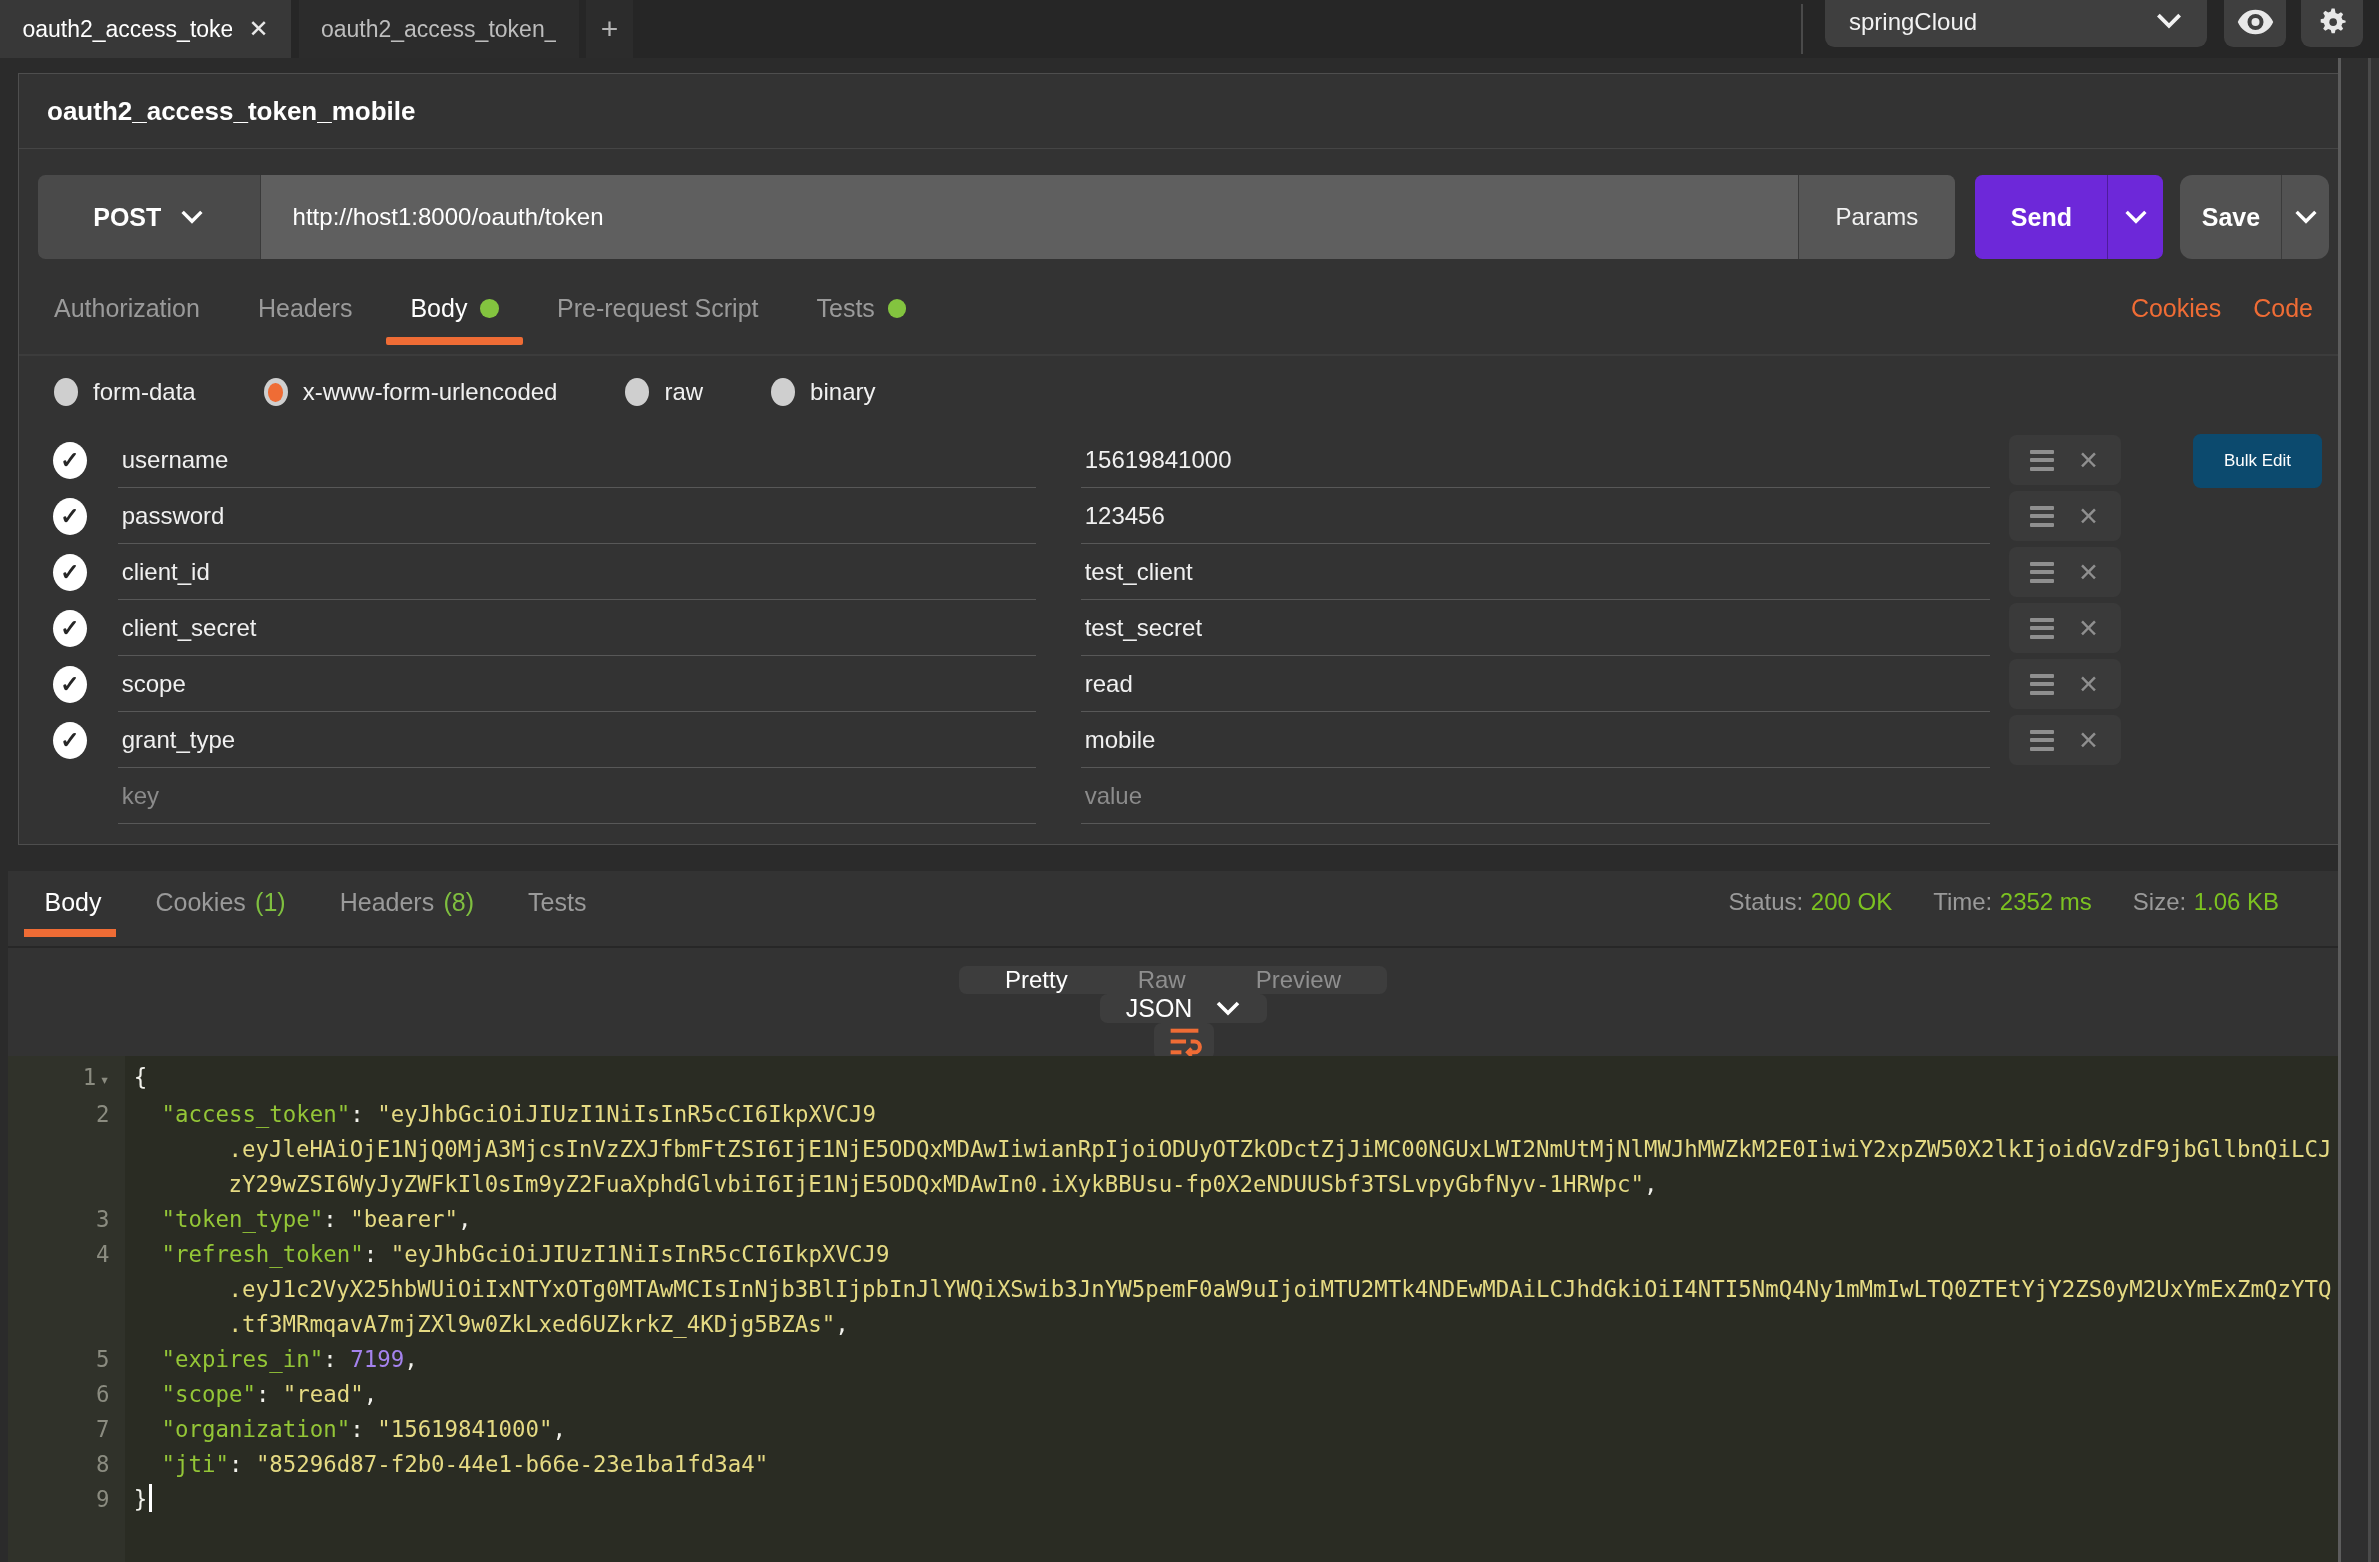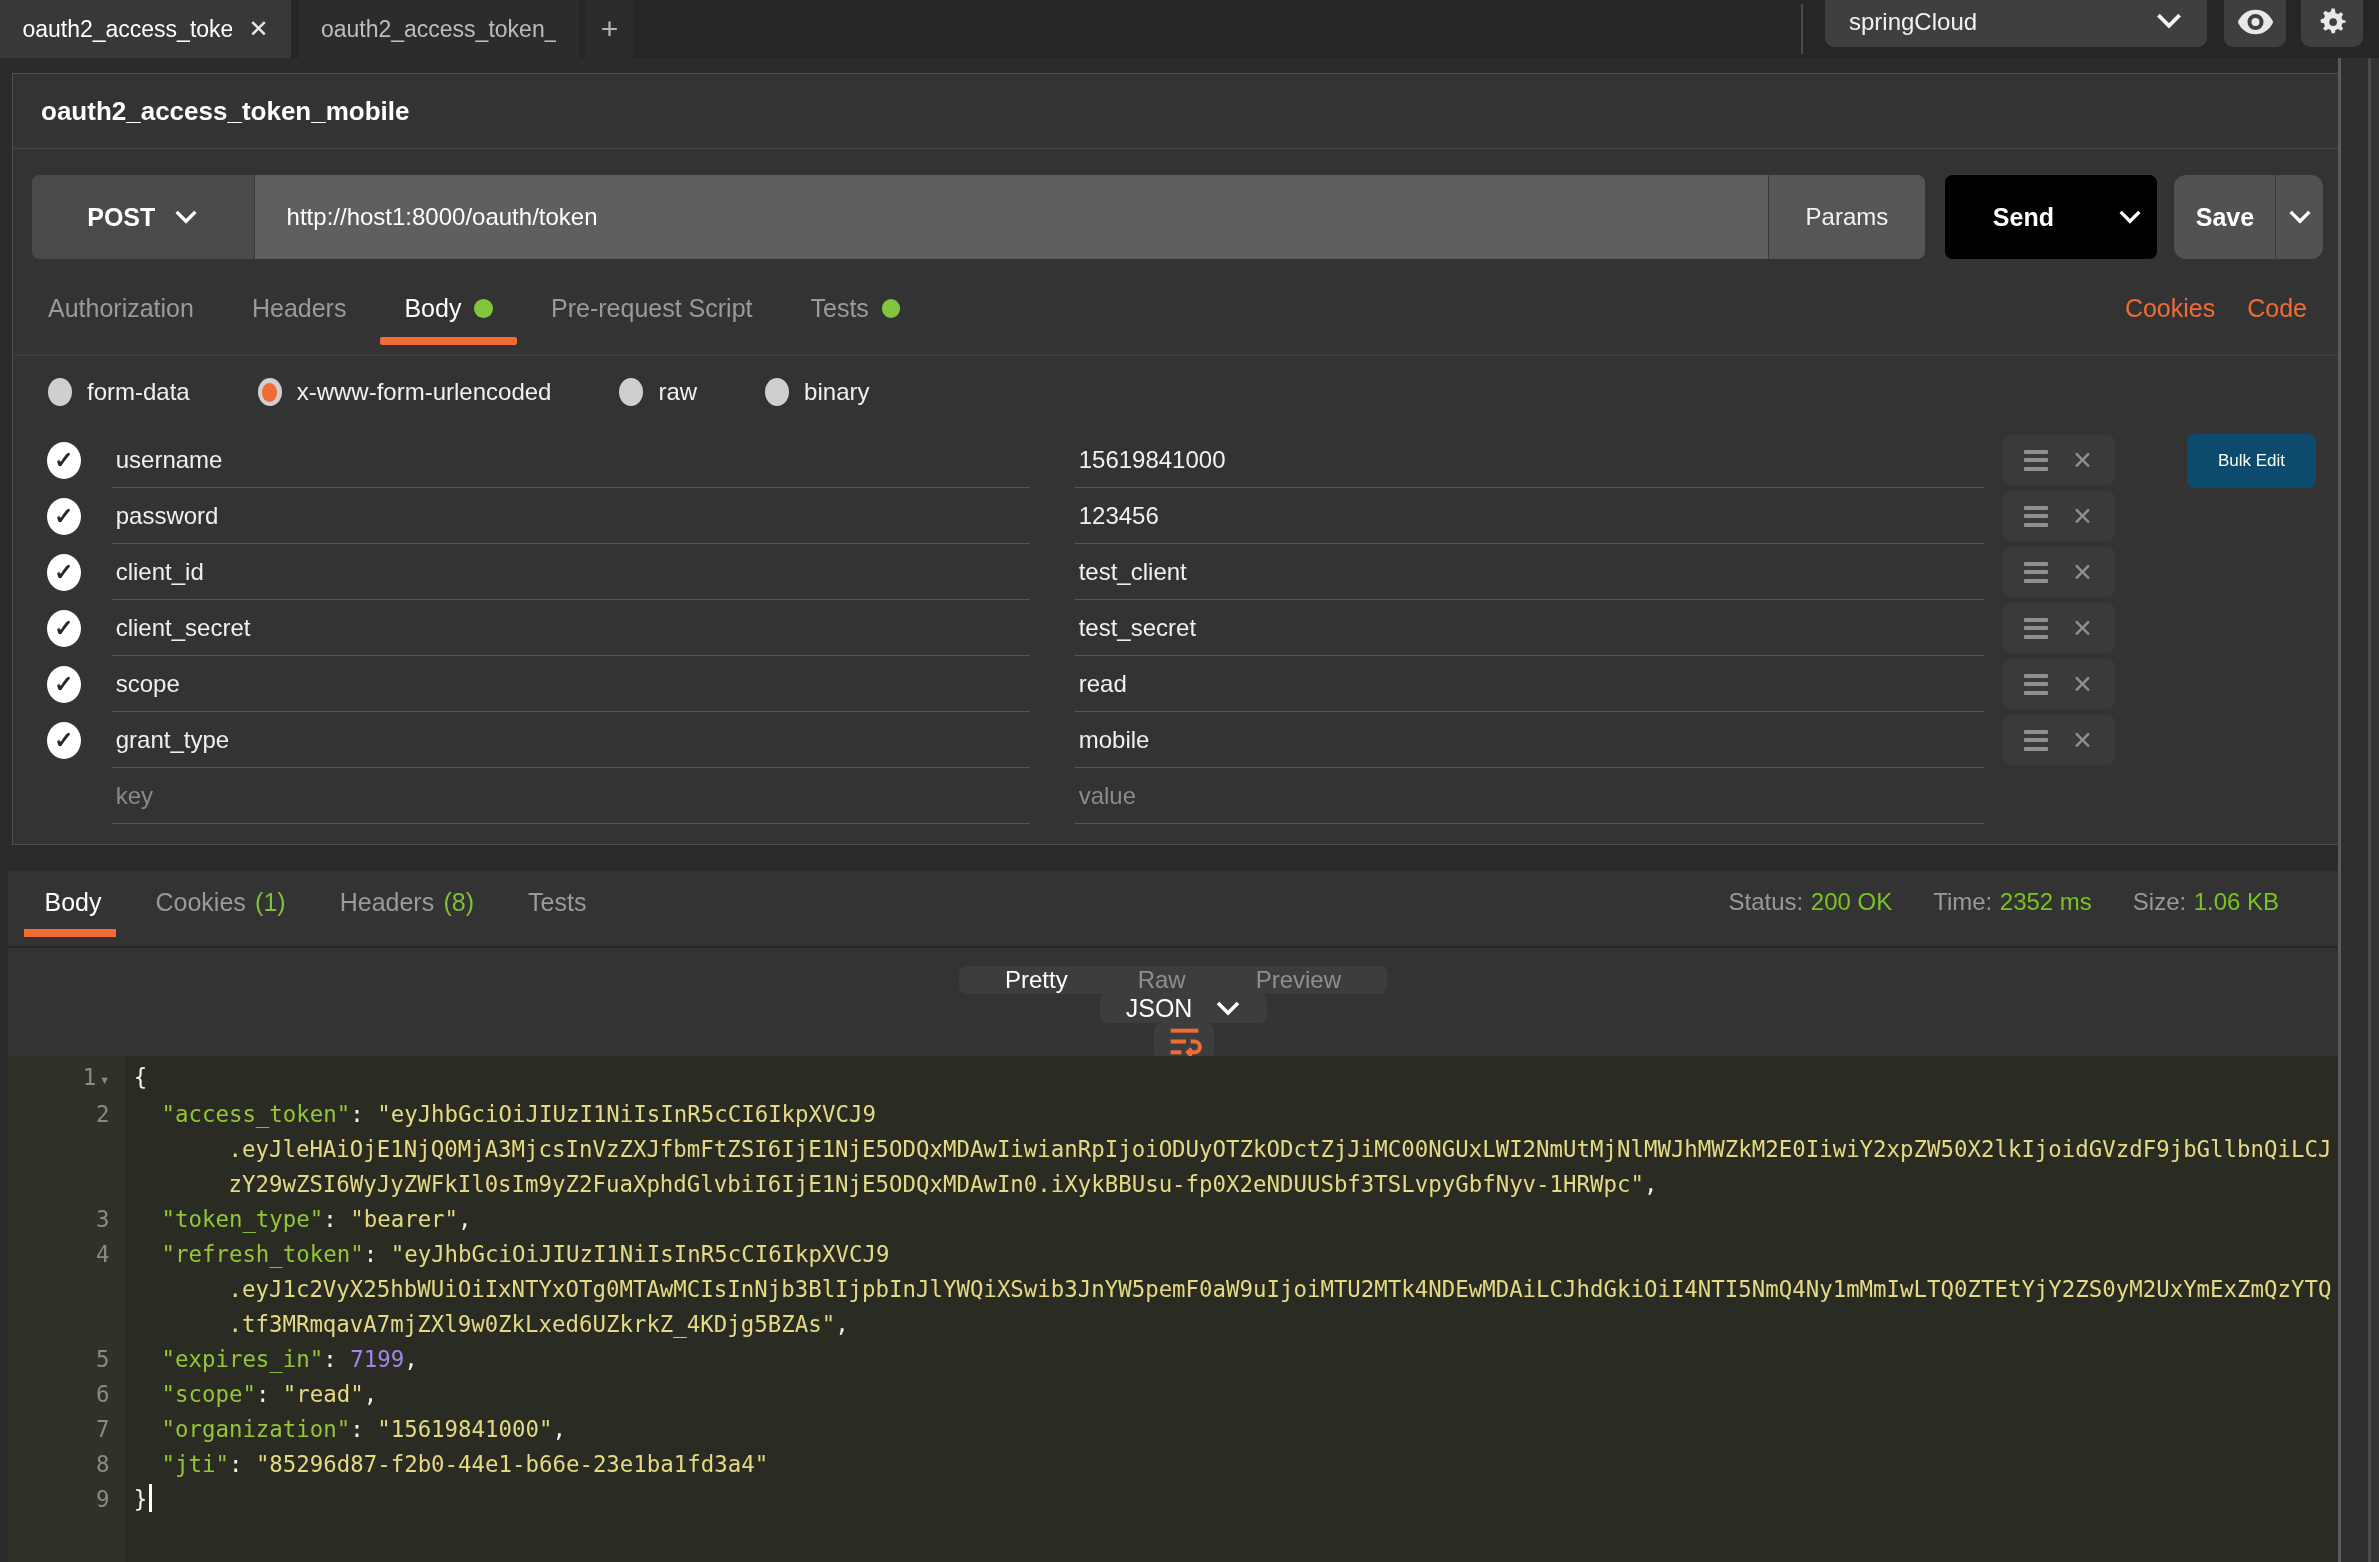--- a/index.html
+++ b/index.html
@@ -19,32 +19,32 @@
   .ttab-add { width:47px; display:flex; align-items:center; justify-content:center; color:#b5b5b5;
               font-size:30px; background:#2c2c2c; }
   .env-divider { position:absolute; left:1801px; top:3.7px; width:1.9px; height:50px; background:#4a4a4a; }
   .env-box { position:absolute; left:1825px; top:-9.3px; width:382px; height:56px; background:#3f3f3f;
              border-radius:9.3px; display:flex; align-items:center; padding:5.6px 24px 0; font-size:24px; color:#f2f2f2; }
   .env-box svg { margin-left:auto; }
   .tb-icon { position:absolute; top:-9.3px; width:62px; height:56px; background:#3f3f3f; border-radius:9.3px;
              display:flex; align-items:center; justify-content:center; padding-top:5.6px; }
   .tb-eye { left:2224px; } .tb-gear { left:2301px; }
   
-  .panel { position:absolute; left:12px; top:73px; width:2331px; height:772px; background:#333;
+  .panel { position:absolute; left:18px; top:73px; width:2331px; height:772px; background:#333;
            border:0.9px solid #4e4e4e; }
   .panel-title-row { height:75px; display:flex; align-items:center; padding:0 28px;
                      border-bottom:0.9px solid #454545; font-size:26px; font-weight:bold; color:#fff; }
   .req-bar { margin:26px 18.6px 0; height:84px; display:flex; }
   .method { width:222px; background:#4a4a4a; border-radius:7.5px 0 0 7.5px; display:flex; align-items:center;
             justify-content:center; gap:18.6px; font-size:25px; font-weight:bold; color:#fff; }
   .url { flex:1; background:#5f5f5f; display:flex; align-items:center; padding:0 32px; font-size:24px;
          color:#fff; border-left:1.9px solid #3a3a3a; }
   .params { width:157px; background:#565656; border-radius:0 7.5px 7.5px 0; display:flex; align-items:center;
             justify-content:center; font-size:24px; color:#f2f2f2; border-left:1.9px solid #3a3a3a; }
-  .send { margin-left:20.5px; width:212px; background:#000000; border-radius:7.5px; display:flex; overflow:hidden; }
+  .send { margin-left:20.5px; width:188px; background:#6d28d9; border-radius:7.5px; display:flex; overflow:hidden; }
   .send-main { flex:1; display:flex; align-items:center; justify-content:center; font-size:25px; font-weight:bold; color:#fff; }
   .send-chev { width:56px; border-left:1.9px solid rgba(0,0,0,.28); display:flex; align-items:center; justify-content:center; }
   .save { margin-left:17px; width:149px; background:#525252; border-radius:12px; display:flex; overflow:hidden; }
   .save-main { flex:1; display:flex; align-items:center; justify-content:center; font-size:25px; font-weight:bold; color:#fff; }
   .save-chev { width:48px; border-left:1.9px solid rgba(0,0,0,.28); display:flex; align-items:center; justify-content:center; }
   .req-tabs-row { position:relative; margin-top:28px; padding:0 35px; display:flex; align-items:center; height:43px; }
   .req-tabs { display:flex; gap:58px; font-size:25px; color:#9a9a9a; }
   .rtab { position:relative; display:flex; align-items:center; }
   .rtab.active { color:#fff; }
   .rtab.active::after { content:""; position:absolute; left:-24px; right:-24px; bottom:-22.4px; height:8.4px;

